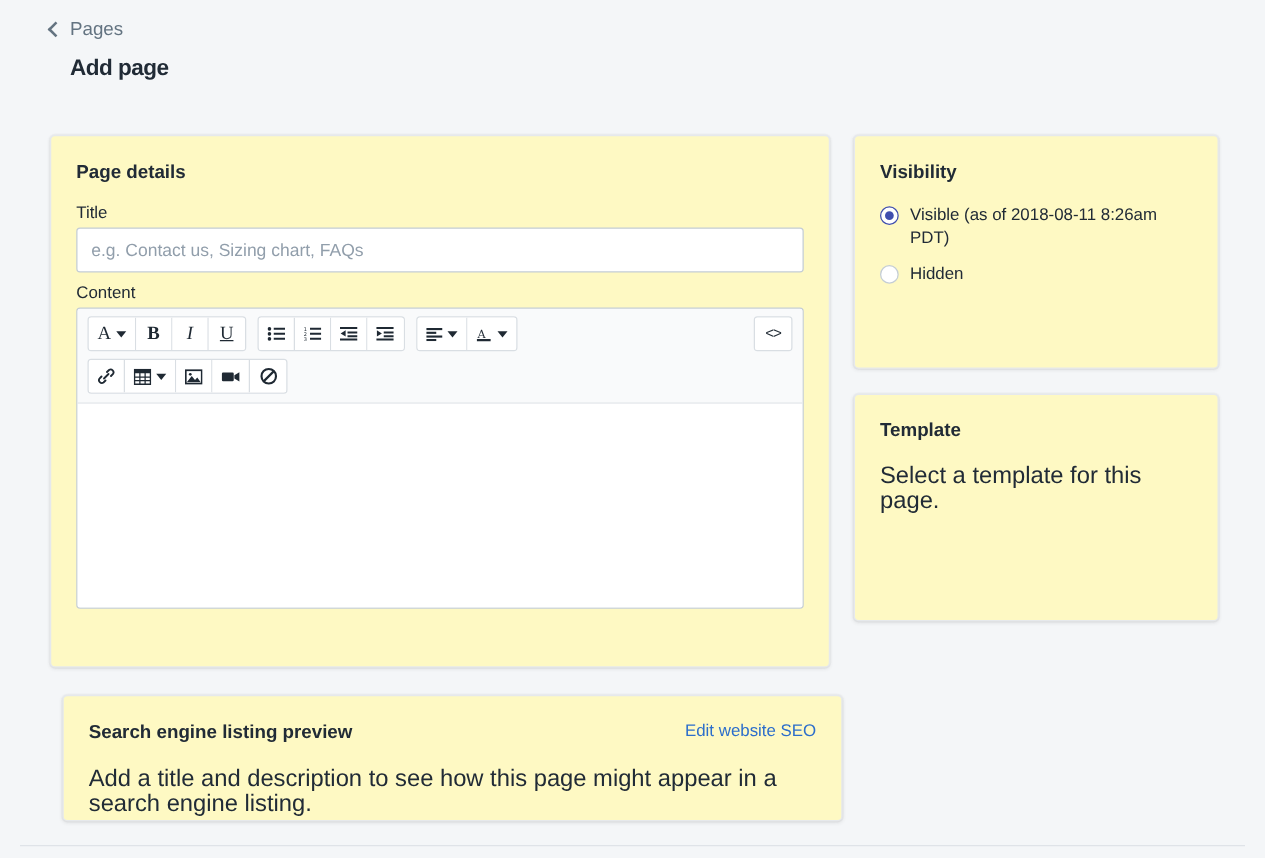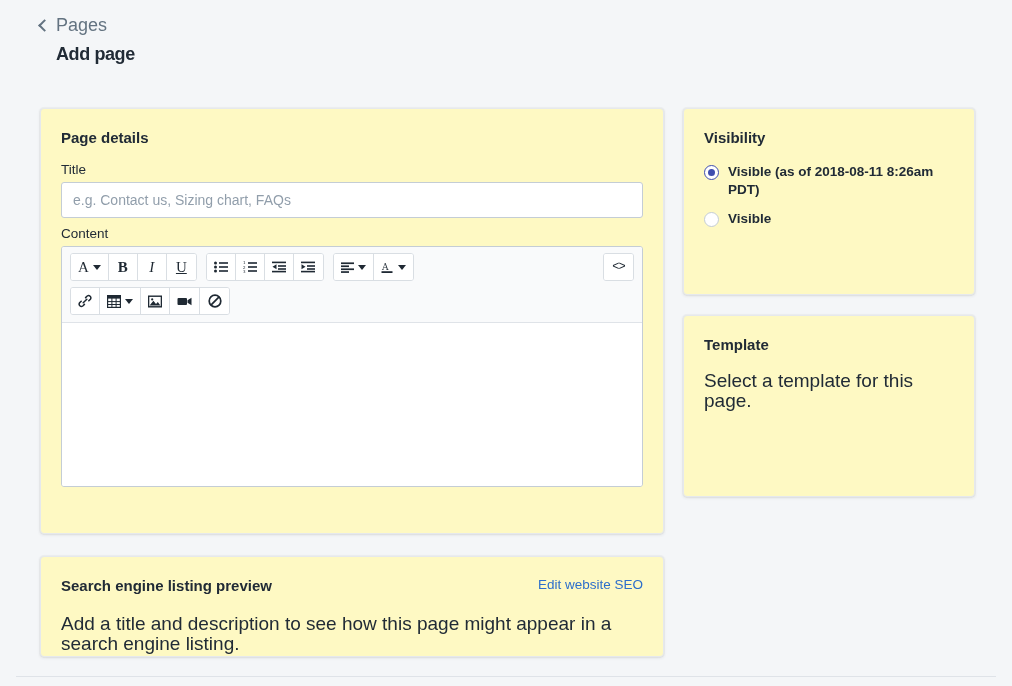--- a/index.html
+++ b/index.html
@@ -10,21 +10,21 @@
     font-family: "Liberation Sans", sans-serif;
     color: #212b36;
     overflow: hidden;
   }
   .page { position: relative; width: 1012px; height: 686px; }
 
   
   .breadcrumb {
     position: absolute; left: 40px; top: 15px;
     display: flex; align-items: center; gap: 7px;
-    font-size: 18px; color: #637381;
+    font-size: 15px; color: #637381;
     cursor: pointer; user-select: none;
   }
   .breadcrumb .chev {
     display: inline-block; width: 9px; height: 9px;
     border-left: 2px solid #637381; border-bottom: 2px solid #637381;
     transform: rotate(45deg); margin-top: 0px;
   }
   .page-title {
     position: absolute; left: 56px; top: 44px;
     font-size: 18px; font-weight: bold; letter-spacing: -0.4px;
@@ -37,21 +37,21 @@
     background: #fef9c3;
     border: 1px solid #e6e9ec;
     border-radius: 4px;
     box-shadow: 0 0 0 1px rgba(63,63,68,0.03), 0 1px 3px 0 rgba(63,63,68,0.12);
   }
   .card-title {
     font-size: 15px; font-weight: bold; color: #212b36;
   }
 
   #page-details-card { left: 40px; top: 108px; width: 624px; height: 426px; }
-  #seo-card         { left: 40px; top: 556px; width: 624px; height: 101px; }
+  #seo-card         { left: 50px; top: 556px; width: 624px; height: 101px; }
   #visibility-card  { left: 683px; top: 108px; width: 292px; height: 187px; }
   #template-card    { left: 683px; top: 315px; width: 292px; height: 182px; }
 
   .pad { padding: 20px; }
 
   
   .field-label {
     font-size: 13.5px; color: #212b36; margin-bottom: 5px; display: block;
   }
   .text-input {
@@ -354,28 +354,28 @@
         <div class="link">Edit website SEO</div>
       </div>
       <div class="body-text" style="margin-top:20px;">Add a title and description to see how this page might appear in a search engine listing.</div>
     </div>
   </div>
 
   <div class="card" id="visibility-card">
     <div class="pad">
       <div class="card-title">Visibility</div>
 
-      <div style="margin-top:17px;font-weight:bold;">
+      <div style="margin-top:17px;">
         <div class="radio-row">
           <span class="radio checked"></span>
           <span class="radio-label">Visible (as of 2018-08-11 8:26am PDT)</span>
         </div>
         <div class="radio-row">
           <span class="radio"></span>
-          <span class="radio-label">Visible</span>
+          <span class="radio-label">Hidden</span>
         </div>
       </div>
 
     </div>
   </div>
 
   <div class="card" id="template-card">
     <div class="pad">
       <div class="card-title">Template</div>
       <div class="body-text" style="margin-top:18px;">Select a template for this page.</div>

